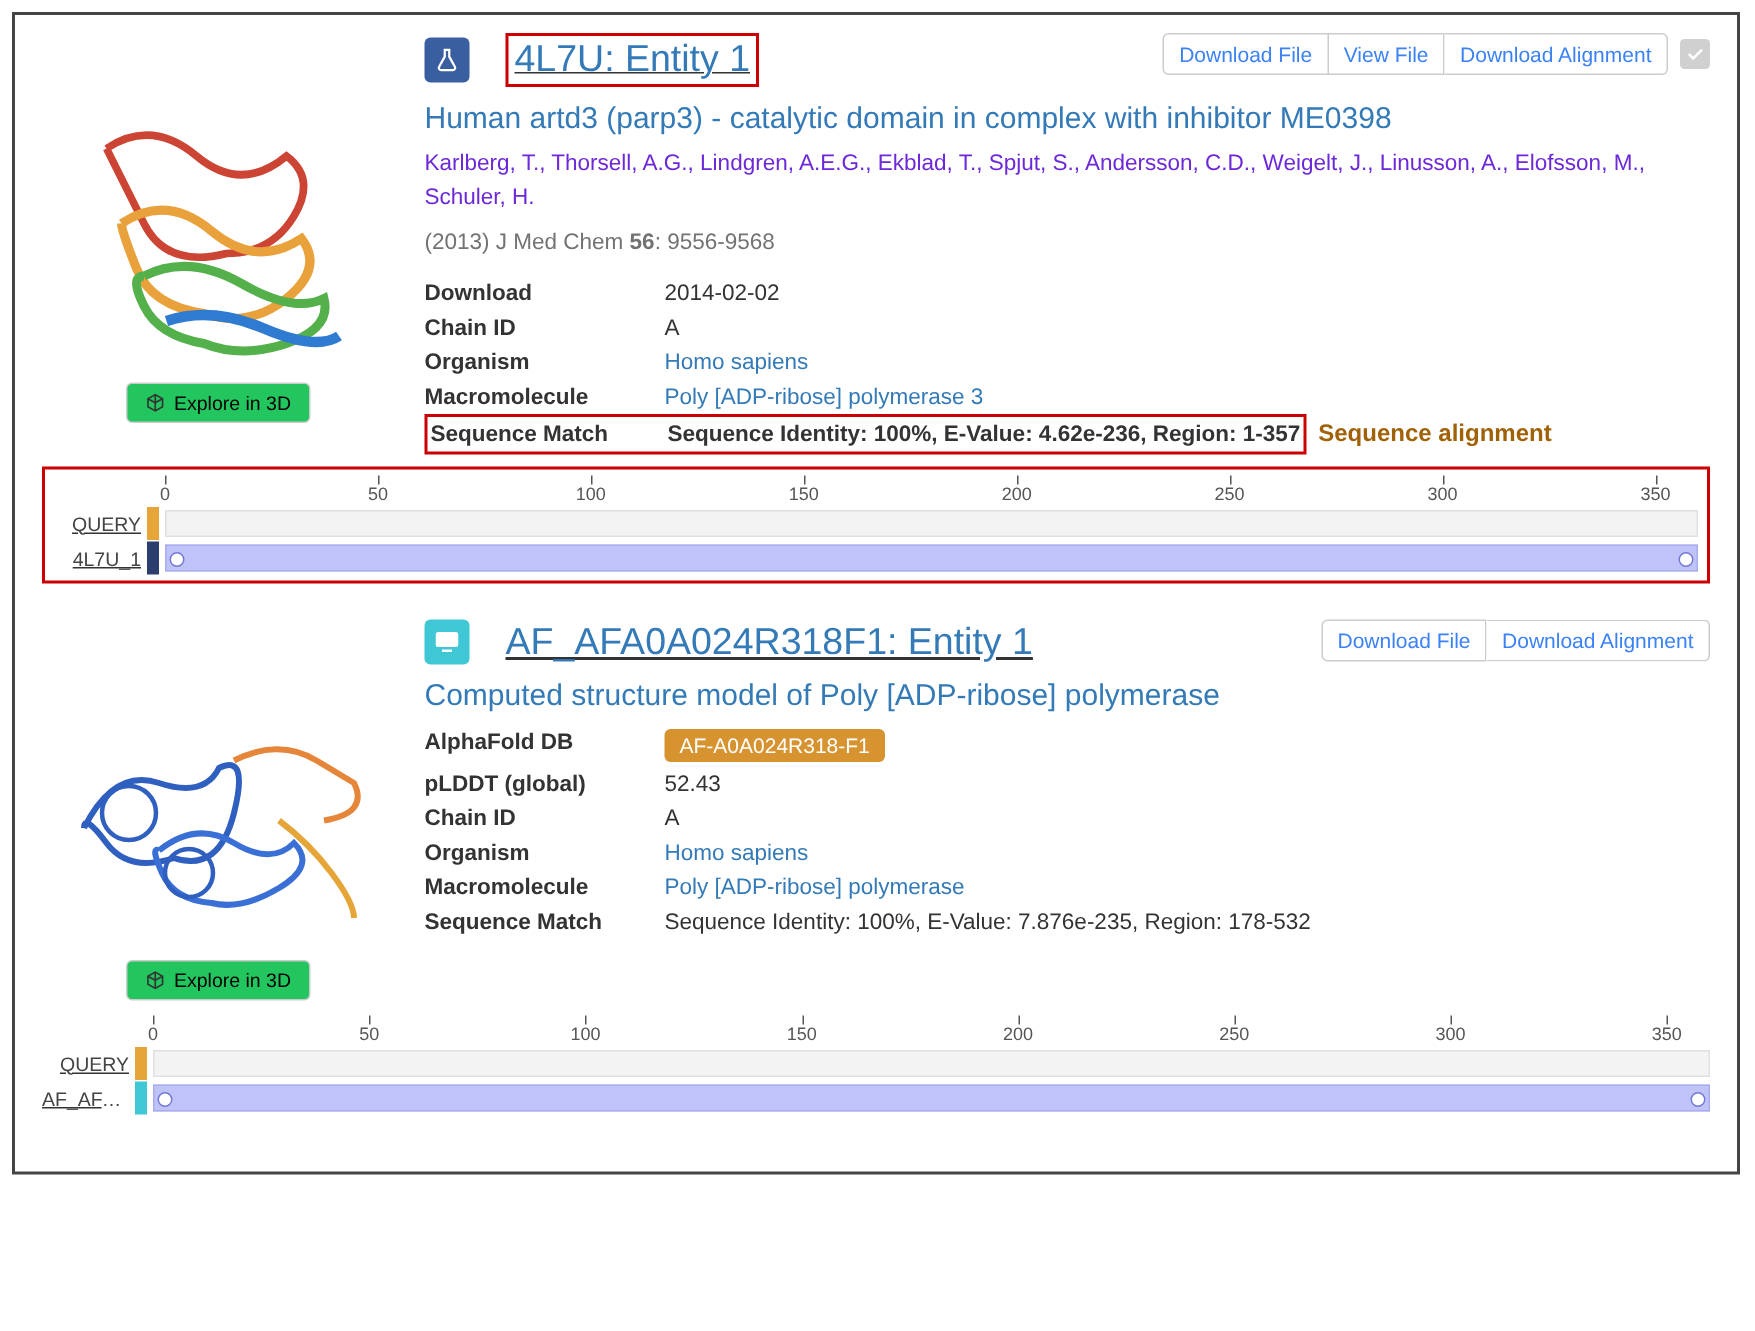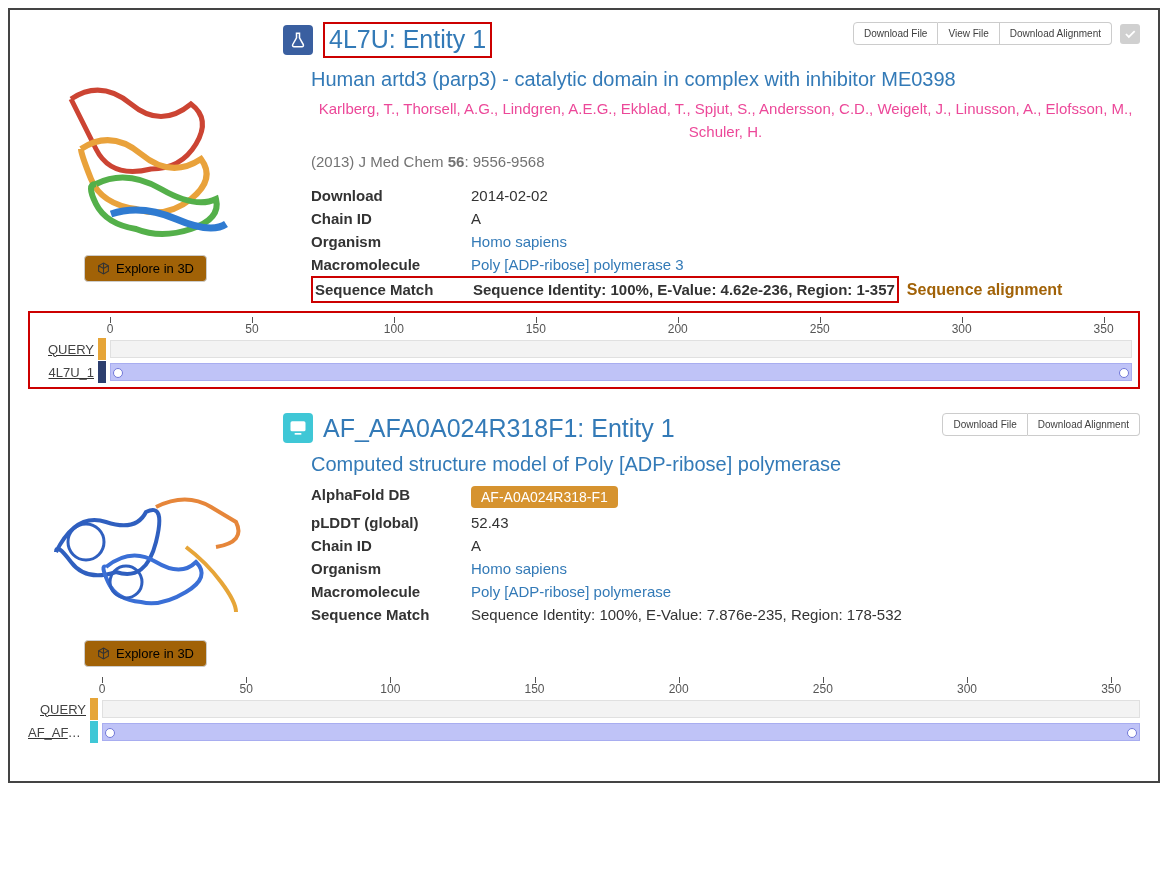--- a/index.html
+++ b/index.html
@@ -17,22 +17,23 @@
   }
   .entry { margin-bottom: 24px; }
   .entry-header {
     display: flex;
     align-items: flex-start;
     margin-bottom: 6px;
   }
   .entry-header .left {
     display: flex;
     align-items: center;
-    gap: 10px;
+    gap: 24px;
     flex: 1;
+    text-decoration: underline;
   }
   .type-icon {
     width: 30px; height: 30px;
     border-radius: 4px;
     display: flex; align-items: center; justify-content: center;
     color: #fff;
   }
   .type-icon.experimental { background: #3a5fa0; }
   .type-icon.computed { background: #3fc7d6; }
   .entry-title {
@@ -48,22 +49,22 @@
   }
   .entry-actions {
     display: flex;
     align-items: center;
     gap: 0;
   }
   .btn {
     background: #fff;
     border: 1px solid #ccc;
     padding: 5px 10px;
-    font-size: 10px;
-    color: #404040;
+    font-size: 14px;
+    color: #3b82f6;
     cursor: pointer;
   }
   .btn:first-child { border-top-left-radius: 4px; border-bottom-left-radius: 4px; }
   .btn:last-of-type { border-top-right-radius: 4px; border-bottom-right-radius: 4px; }
   .btn + .btn { border-left: none; }
   .checkbox {
     width: 20px; height: 20px;
     border-radius: 3px;
     background: #d0d0d0;
     margin-left: 8px;
@@ -85,46 +86,44 @@
   .thumb {
     width: 220px;
     height: 185px;
     display: flex;
     align-items: center;
     justify-content: center;
   }
   .explore-btn {
     border: 1px solid #ccc;
     border-radius: 4px;
-    background: #a16207;
+    background: #22c55e;
     padding: 5px 12px;
     font-size: 13px;
     cursor: pointer;
     display: flex;
     align-items: center;
     gap: 6px;
     margin-top: 6px;
   }
   .info-col {
     flex: 1;
     padding-top: 2px;
-    margin-left: 28px;
   }
   .entry-subtitle {
     font-size: 20px;
     color: #337ab7;
     margin-bottom: 6px;
     line-height: 1.3;
   }
   .authors {
     font-size: 15px;
-    color: #ec4899;
+    color: #6d28d9;
     line-height: 1.5;
     margin-bottom: 10px;
-    text-align: center;
   }
   .authors span { white-space: nowrap; }
   .citation {
     font-size: 15px;
     color: #737373;
     margin-bottom: 14px;
   }
   .info-table {
     width: 100%;
     border-collapse: collapse;

